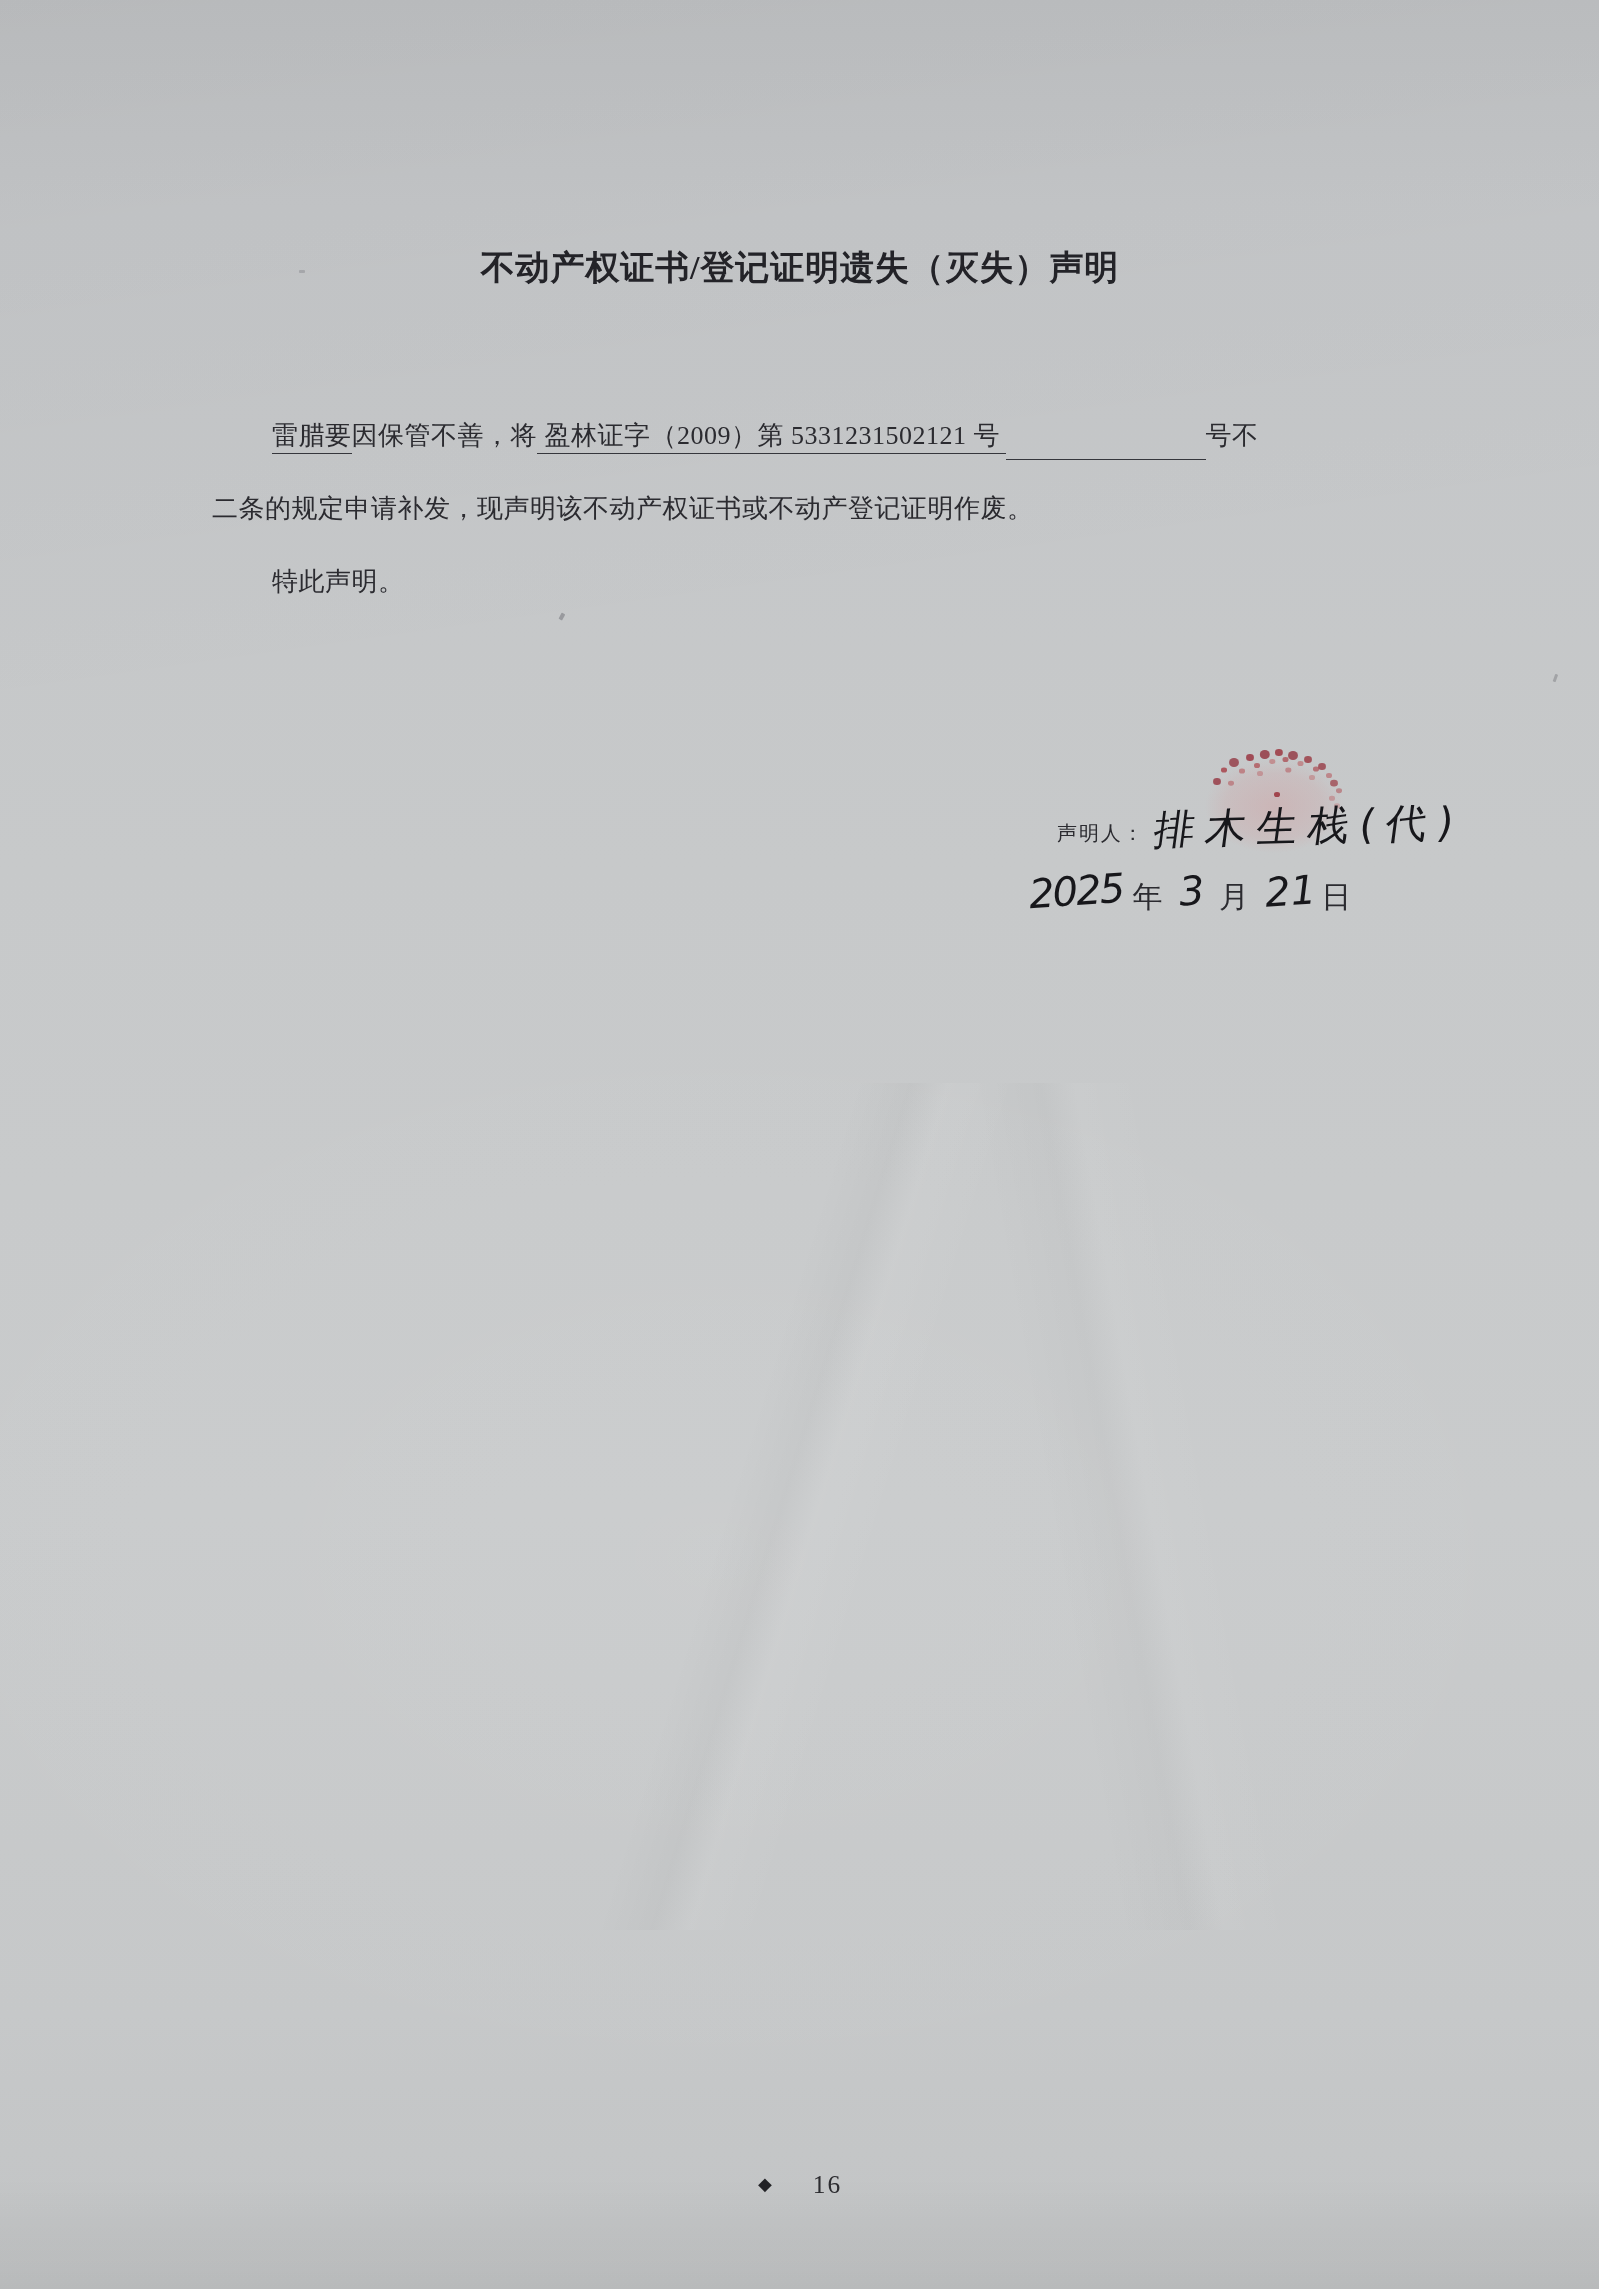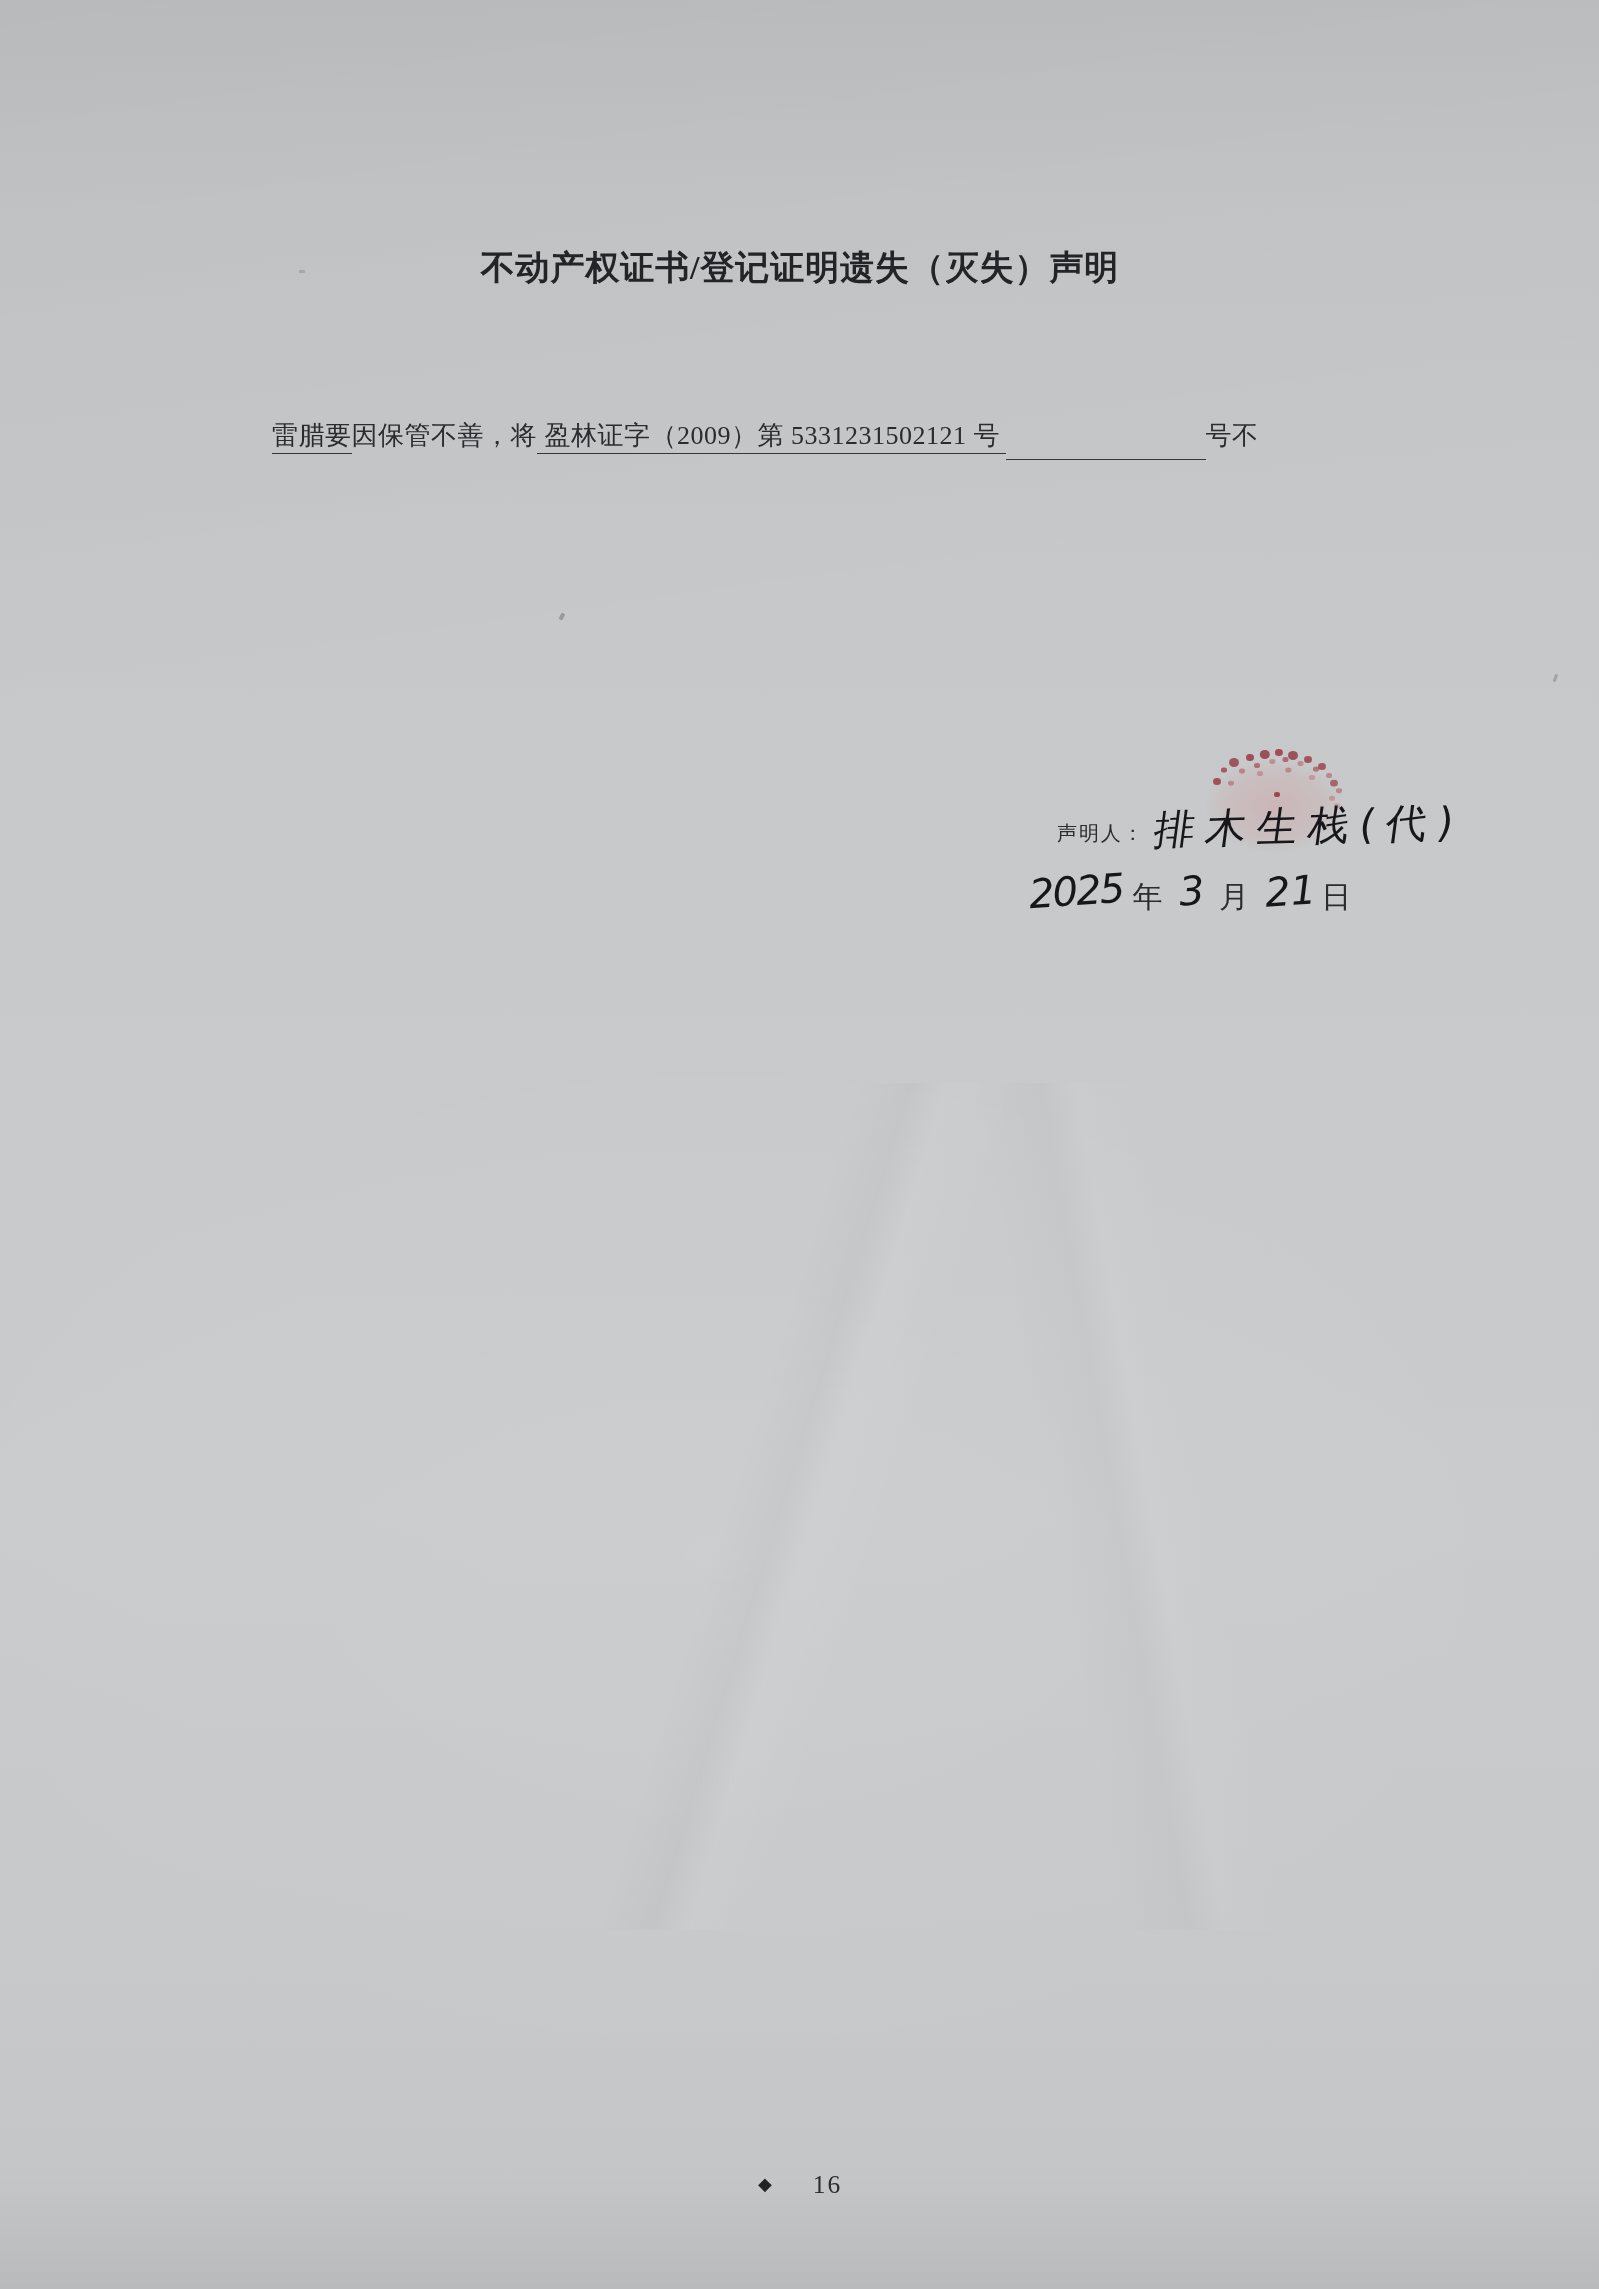--- a/index.html
+++ b/index.html
@@ -127,20 +127,22 @@
 <body>
 
 <div class="page">
 
   <div class="doc-title">不动产权证书/登记证明遗失（灭失）声明</div>
 
   <div class="body-text">
     <div class="line indent">
       <span class="u">雷腊要</span><span>因保管不善，将</span><span class="u certno">盈林证字（2009）第 5331231502121 号</span><span class="blank-u"></span><span>号不</span>
     </div>
+    <div class="line">二条的规定申请补发，现声明该不动产权证书或不动产登记证明作废。</div>
+    <div class="line indent">特此声明。</div>
   </div>
 
   <div class="fingerprint">
     <span class="speck"></span>
   </div>
 
   <div class="sig-row">
     <span class="sig-label">声明人：</span><span class="hw hw-name">排木生栈(代)</span>
   </div>
 

